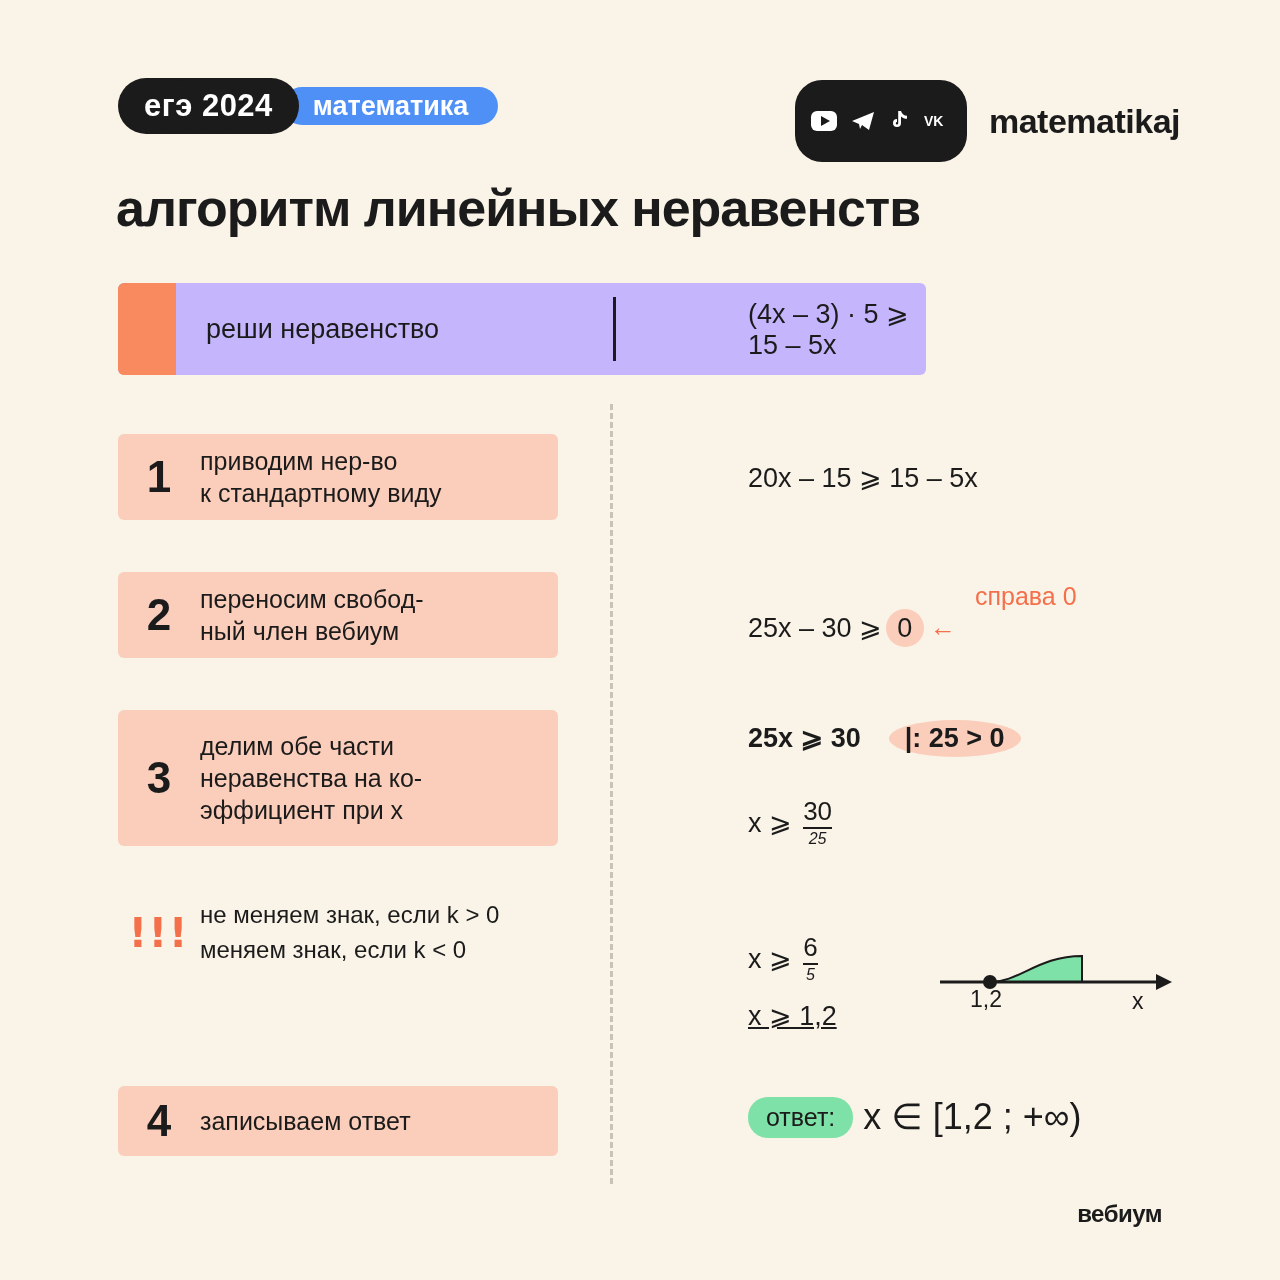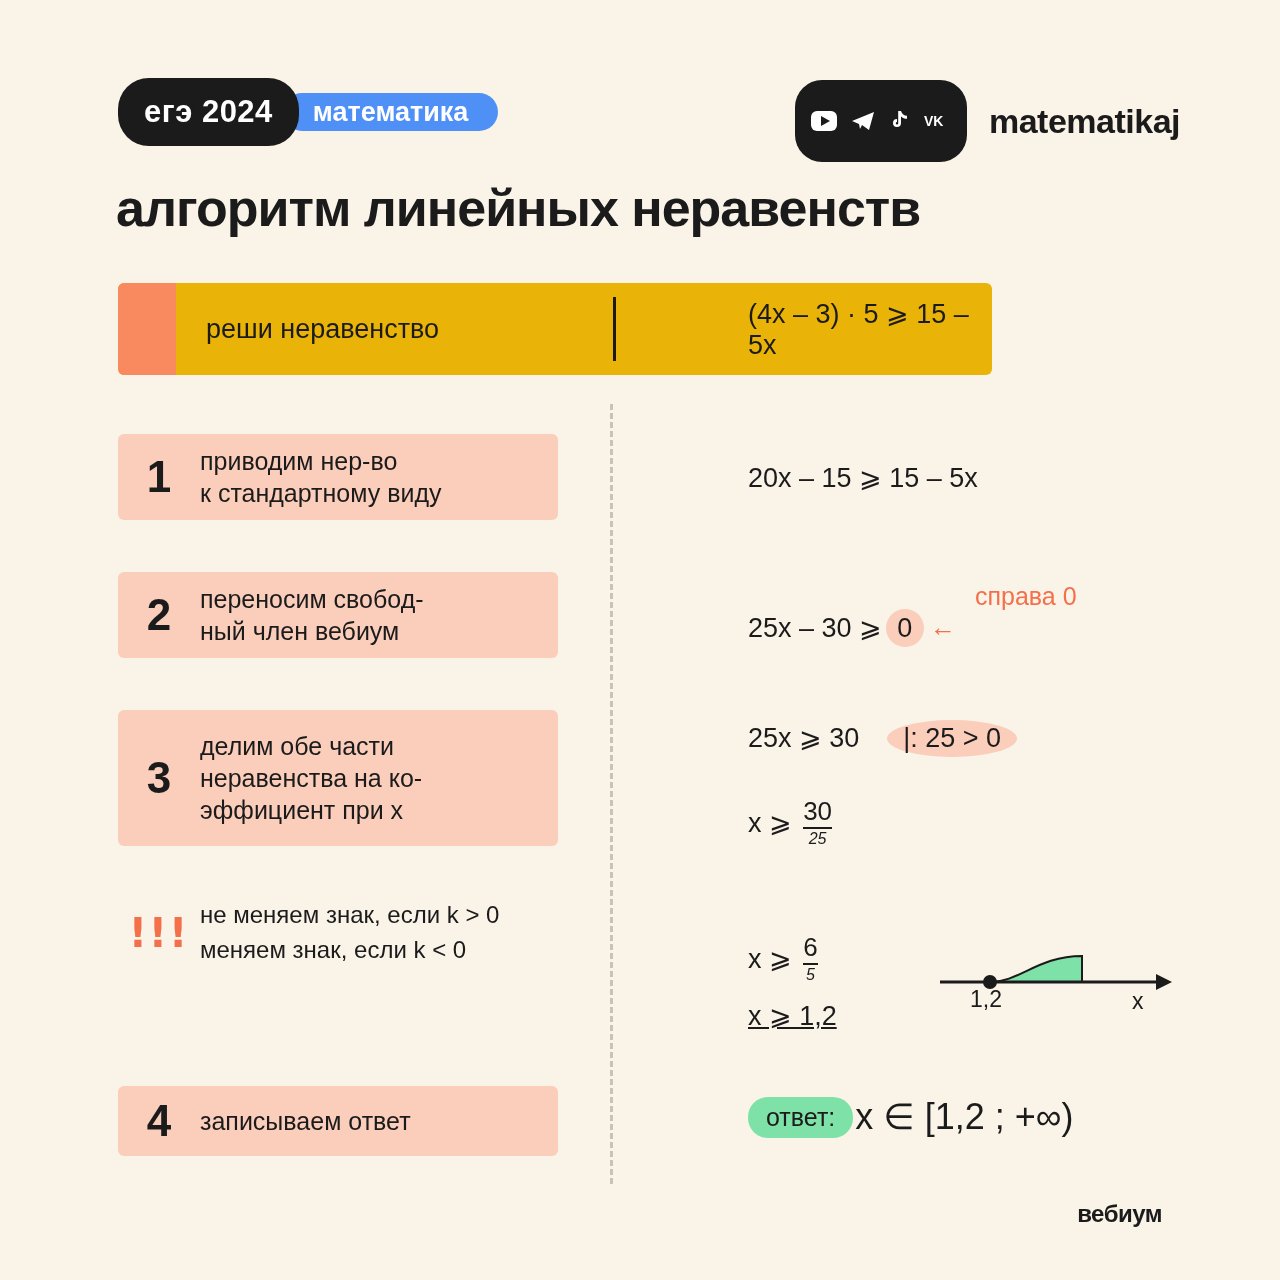--- a/index.html
+++ b/index.html
@@ -28,21 +28,21 @@
     position: absolute;
     left: 0;
     top: 0;
     display: flex;
     align-items: center;
   }
   .ege-badge {
     background: #1b1b1b;
     color: #ffffff;
     border-radius: 31px;
-    height: 68px;
+    height: 56px;
     display: flex;
     align-items: center;
     padding: 0 26px;
     font-size: 31px;
     font-weight: bold;
     letter-spacing: 0.5px;
     position: relative;
   }
   .ege-badge::before,
   .ege-badge::after {
@@ -105,23 +105,23 @@
     font-weight: bold;
     letter-spacing: -1px;
     color: #1b1b1b;
   }
 
   
   .task-row {
     position: absolute;
     top: 283px;
     left: 118px;
-    width: 874px;
+    width: 808px;
     height: 92px;
-    background: #eab308;
+    background: #c4b5fd;
     border-radius: 6px;
     display: flex;
     align-items: center;
   }
   .task-accent {
     width: 58px;
     height: 92px;
     background: #f98a5f;
     border-radius: 6px 0 0 6px;
   }
@@ -205,21 +205,21 @@
   }
 
   
   .math {
     position: absolute;
     font-size: 27px;
     white-space: nowrap;
   }
   #m1 { left: 748px; top: 462px; }
   #m2 { left: 748px; top: 612px; }
-  #m3 { left: 748px; top: 720px; }
+  #m3 { left: 748px; top: 720px; font-weight: bold; }
   #m4 { left: 748px; top: 800px; }
   #m5 { left: 748px; top: 936px; }
   #m6 { left: 748px; top: 1000px; text-decoration: underline; }
 
   .hl-circle {
     display: inline-block;
     background: #fbcdbb;
     border-radius: 50%;
     width: 38px;
     height: 38px;
@@ -277,20 +277,21 @@
     font-size: 23px;
   }
 
   
   .answer-row {
     position: absolute;
     left: 748px;
     top: 1096px;
     display: flex;
     align-items: center;
+    gap: 8px;
   }
   .answer-pill {
     background: #7ee2a8;
     border-radius: 20px;
     padding: 6px 18px;
     font-size: 25px;
   }
   .answer-value {
     font-size: 36px;
     margin-left: 2px;

